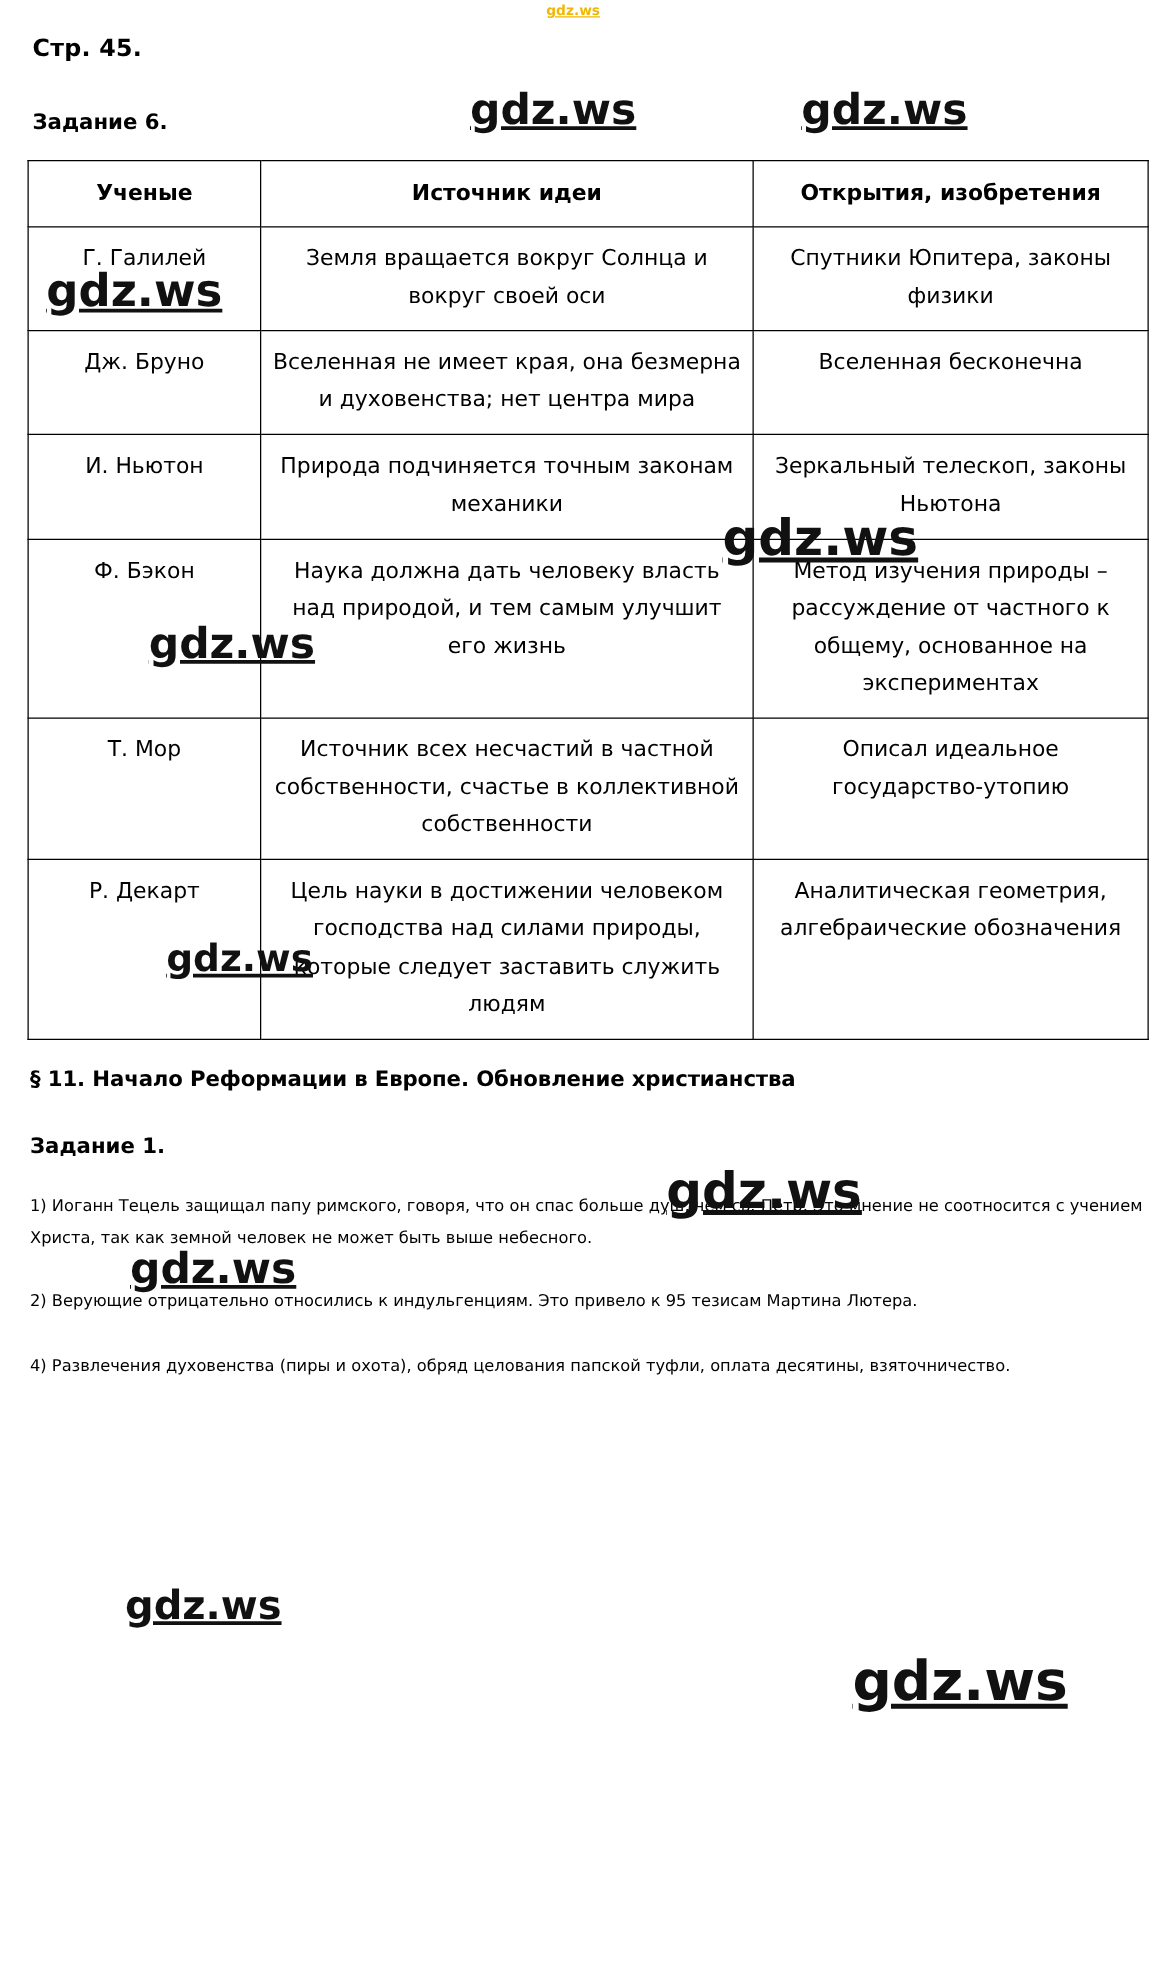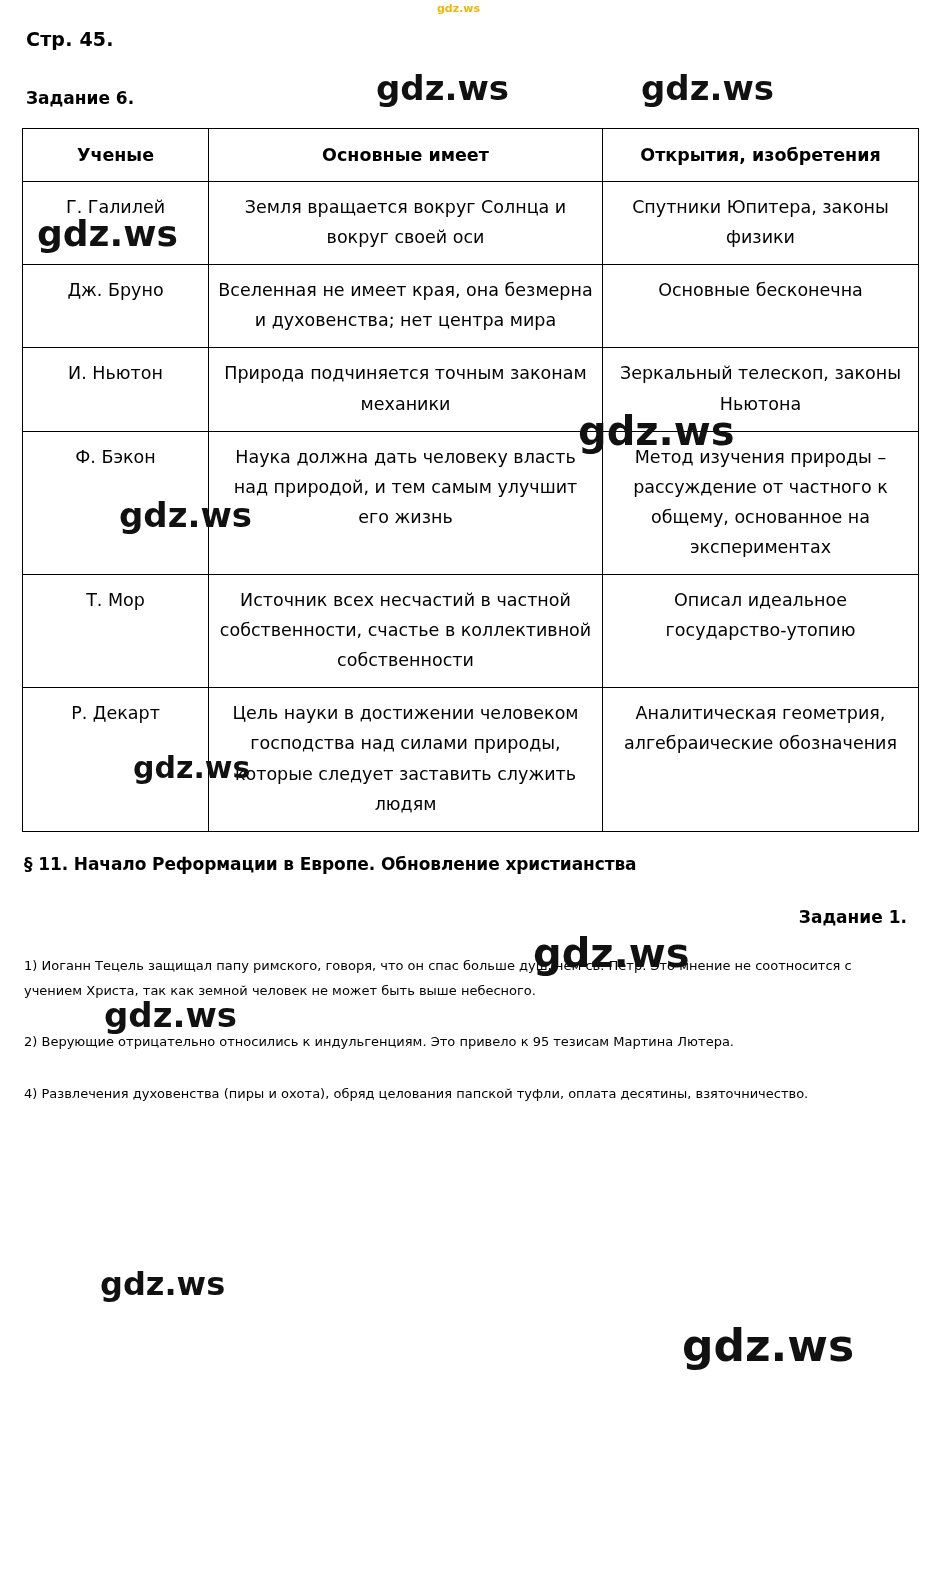--- a/index.html
+++ b/index.html
@@ -16,21 +16,21 @@
     overflow: hidden;
   }
   .page {
     position: relative;
     width: 934px;
     min-height: 1571px;
     padding: 0;
     box-sizing: border-box;
   }
   .content {
-    padding: 28px 27px 10px 22px;
+    padding: 28px 8px 10px 22px;
   }
   .page-num {
     font-size: 19px;
     font-weight: bold;
     margin: 0 0 0 4px;
     letter-spacing: 0.2px;
   }
   .task-label {
     font-size: 17px;
     font-weight: bold;
@@ -63,37 +63,37 @@
   .section-head {
     font-size: 17px;
     font-weight: bold;
     margin: 22px 0 0 2px;
     letter-spacing: -0.1px;
   }
   .task-2 {
     font-size: 17px;
     font-weight: bold;
     margin: 33px 0 0 2px;
-    text-align: right;
   }
   .para {
     font-size: 13px;
     line-height: 1.95;
     margin: 26px 0 0 2px;
     text-align: left;
   }
   
   .wm {
     position: absolute;
     font-family: "DejaVu Sans", "Liberation Sans", sans-serif;
     font-weight: bold;
     color: #1b1b1b;
     white-space: nowrap;
     pointer-events: none;
     z-index: 5;
+    text-decoration: underline;
   }
 </style>
 </head>
 <body>
 
 <div class="page">
 
   <div class="content">
 
     <div class="page-num">Стр. 45.</div>
@@ -102,34 +102,34 @@
 
     <table class="sci">
       <colgroup>
         <col class="col-a">
         <col class="col-b">
         <col class="col-c">
       </colgroup>
       <thead>
         <tr>
           <th>Ученые</th>
-          <th>Основные имеет</th>
+          <th>Источник идеи</th>
           <th>Открытия, изобретения</th>
         </tr>
       </thead>
       <tbody>
         <tr>
           <td class="name">Г. Галилей</td>
           <td>Земля вращается вокруг Солнца и вокруг своей оси</td>
           <td>Спутники Юпитера, законы физики</td>
         </tr>
         <tr>
           <td class="name">Дж. Бруно</td>
           <td>Вселенная не имеет края, она безмерна и духовенства; нет центра мира</td>
-          <td>Основные бесконечна</td>
+          <td>Вселенная бесконечна</td>
         </tr>
         <tr>
           <td class="name">И. Ньютон</td>
           <td>Природа подчиняется точным законам механики</td>
           <td>Зеркальный телескоп, законы Ньютона</td>
         </tr>
         <tr>
           <td class="name">Ф. Бэкон</td>
           <td>Наука должна дать человеку власть над природой, и тем самым улучшит его жизнь</td>
           <td>Метод изучения природы – рассуждение от частного к общему, основанное на экспериментах</td>

